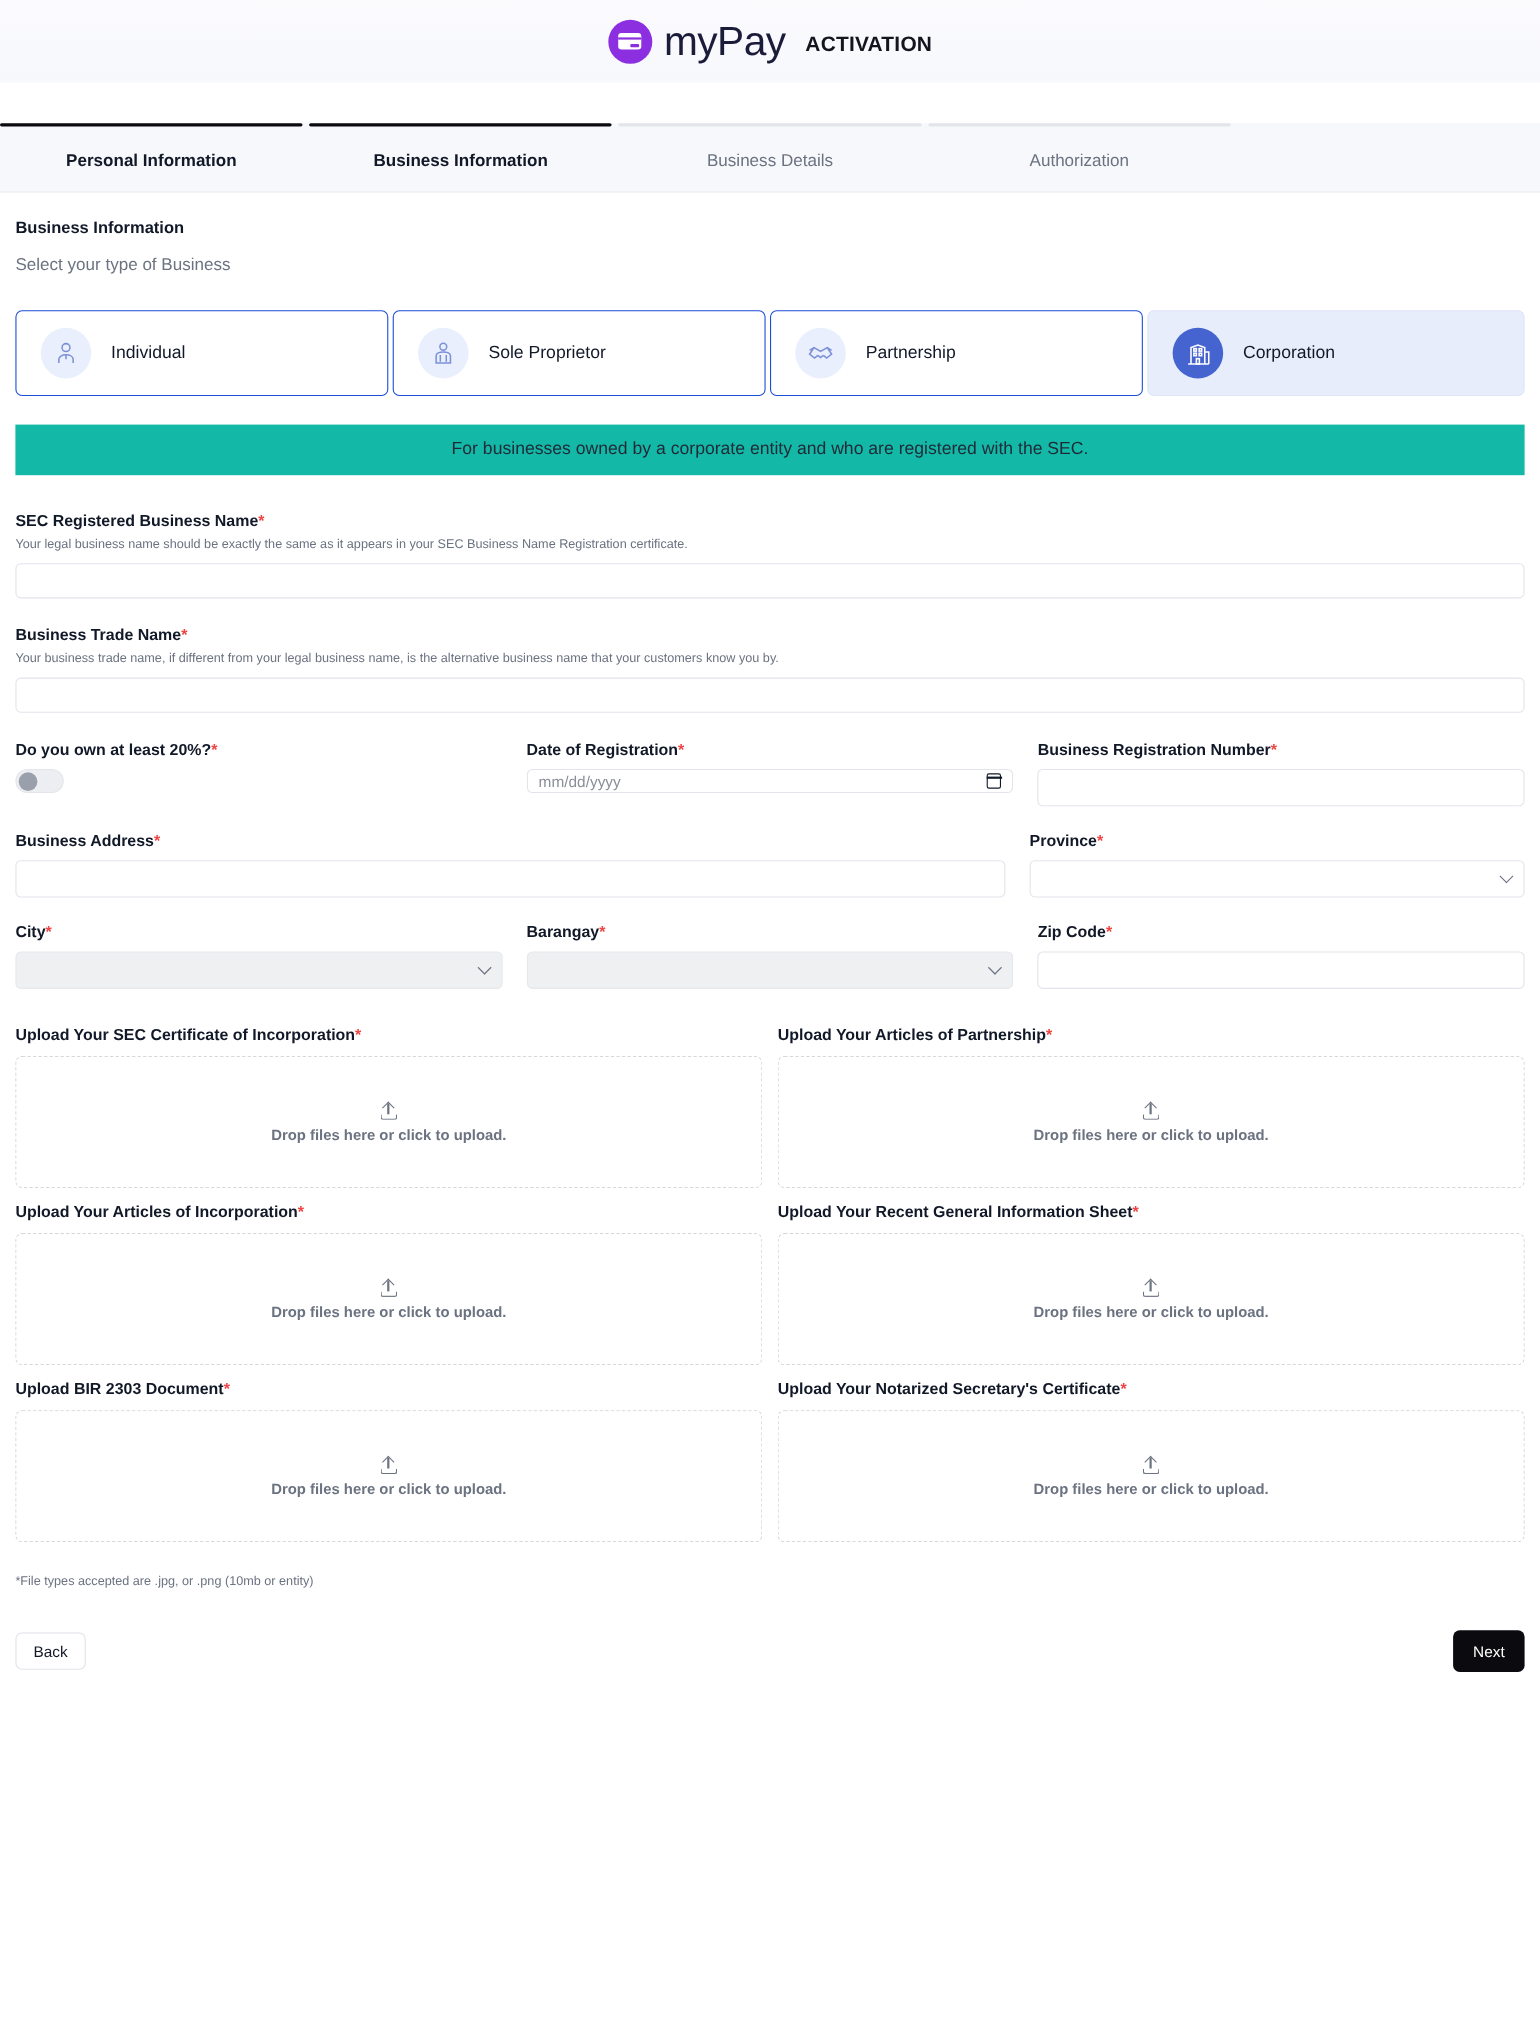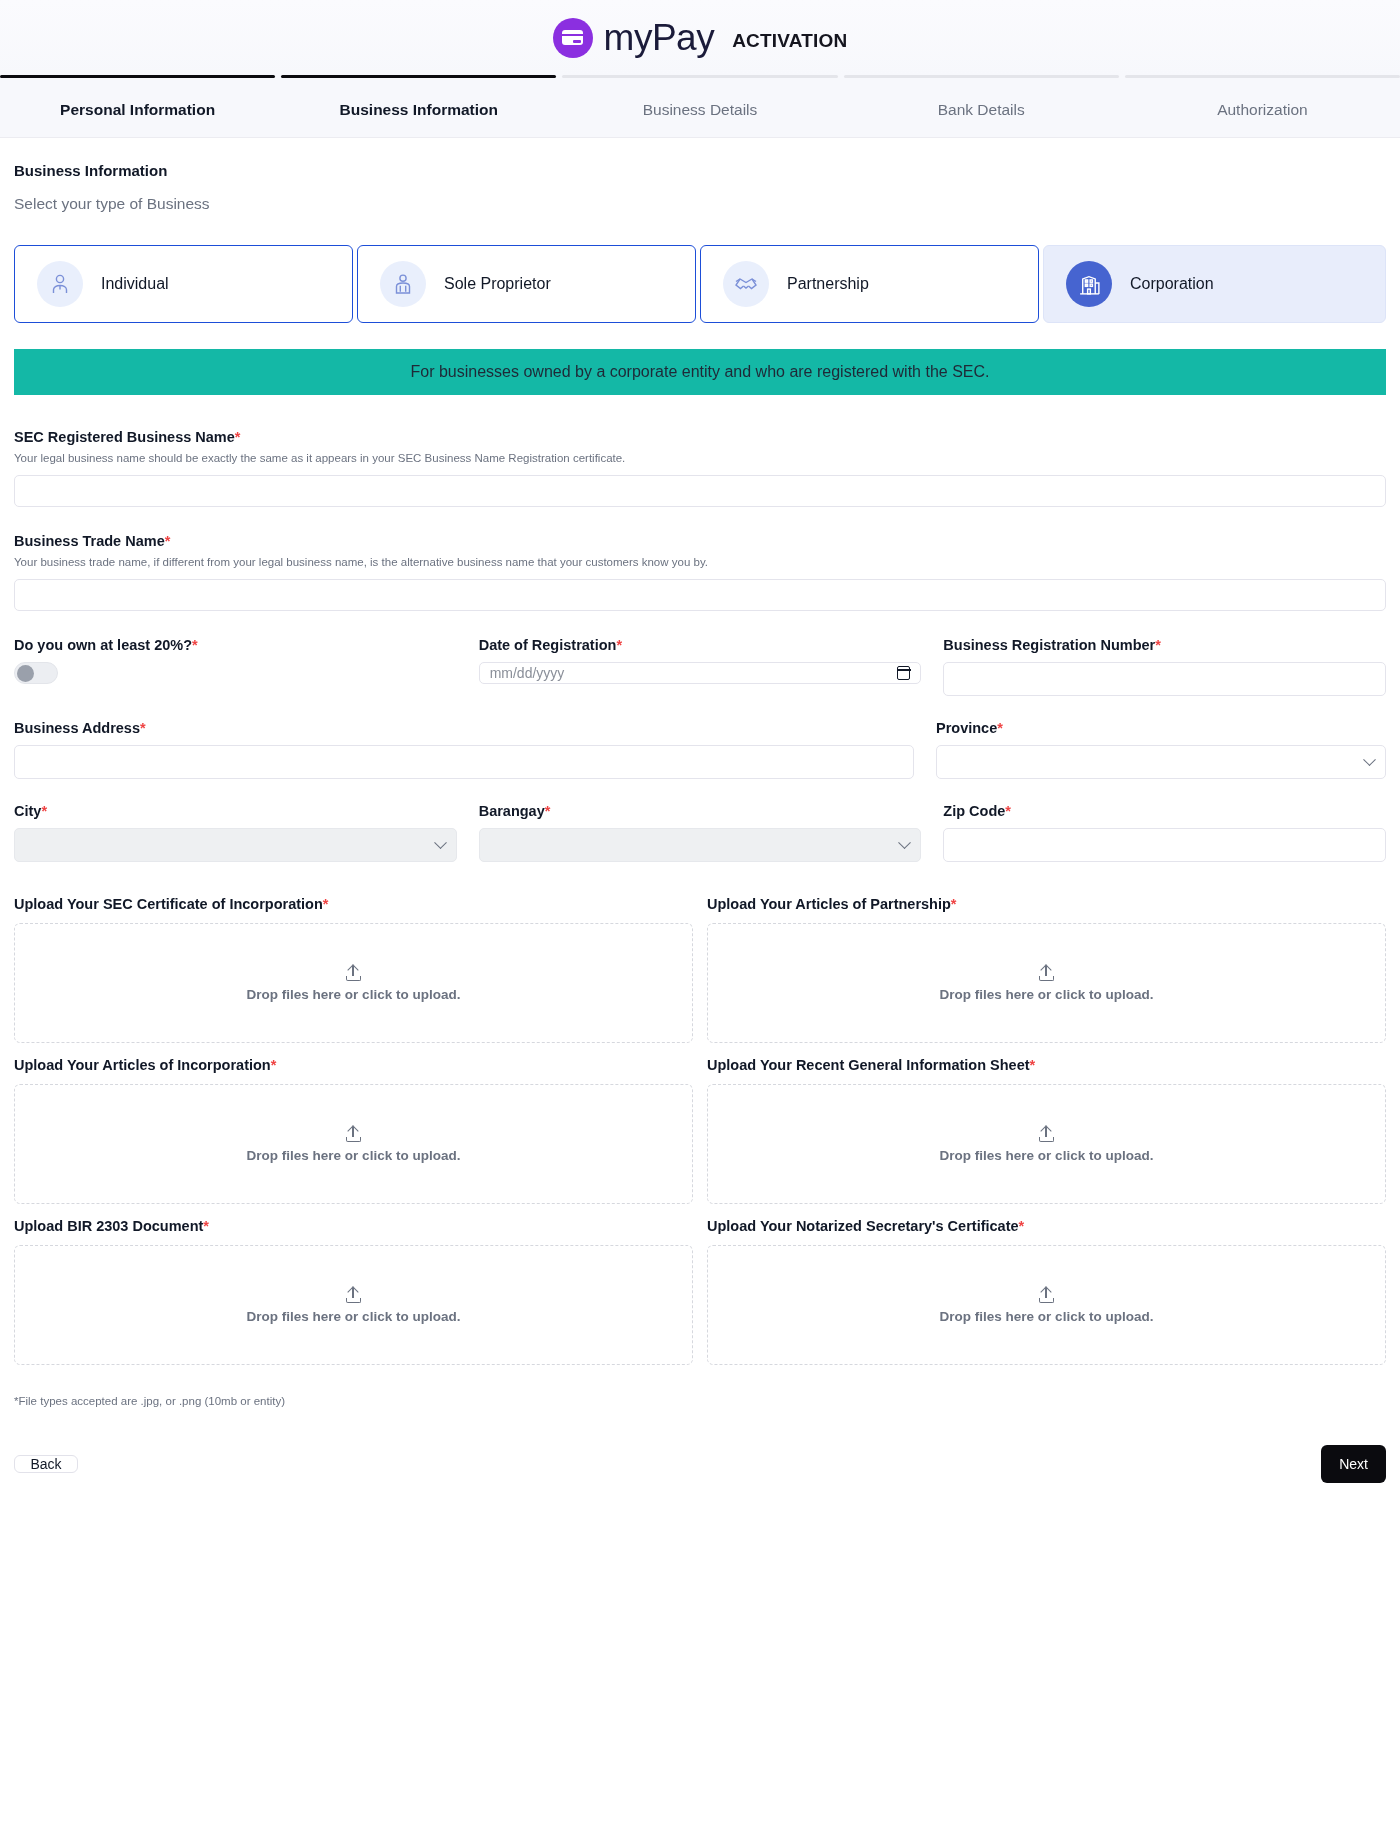--- a/index.html
+++ b/index.html
@@ -52,20 +52,21 @@
   .tabs-wrap {
     background: #f7f8fc;
     padding: 0 0 0 0;
     border-bottom: 1px solid #ececf1;
   }
   .tabs {
     display: grid;
     grid-template-columns: repeat(5, 1fr);
     column-gap: 6px;
     padding: 0 0 18px 0;
+    margin-top: 37px;
   }
   .tab { text-align: center; }
   .tab-rule {
     height: 3px; border-radius: 2px; background: #e4e5ea; margin-bottom: 23px;
   }
   .tab.done .tab-rule, .tab.active .tab-rule { background: #0b0b0f; }
   .tab-label {
     font-size: 15.5px; color: #6b7280; font-weight: 400;
   }
   .tab.done .tab-label, .tab.active .tab-label {
@@ -233,21 +234,21 @@
     font-size: 11.5px; color: #6b7280;
     margin-top: 30px; margin-bottom: 38px;
   }
 
   
   .footer-bar {
     display: flex; align-items: center; justify-content: space-between;
     padding: 0 14px 26px 14px;
   }
   .btn-back {
-    min-width: 64px; height: 18px;
+    min-width: 64px; height: 34px;
     border: 1px solid #e2e2ea; border-radius: 6px;
     background: #ffffff; color: #111827;
     font-size: 14px; font-family: "Liberation Sans", sans-serif;
     cursor: pointer; padding: 0 14px;
   }
   .btn-next {
     min-width: 64px; height: 38px;
     border: none; border-radius: 6px;
     background: #0b0b0f; color: #ffffff;
     font-size: 14px; font-family: "Liberation Sans", sans-serif;
@@ -273,24 +274,20 @@
       <div class="tab-rule"></div>
       <div class="tab-label">Personal Information</div>
     </div>
     <div class="tab active">
       <div class="tab-rule"></div>
       <div class="tab-label">Business Information</div>
     </div>
     <div class="tab">
       <div class="tab-rule"></div>
       <div class="tab-label">Business Details</div>
-    </div>
-    <div class="tab">
-      <div class="tab-rule"></div>
-      <div class="tab-label">Bank Details</div>
     </div>
     <div class="tab">
       <div class="tab-rule"></div>
       <div class="tab-label">Authorization</div>
     </div>
   </div>
 </div>
 
 <div class="content">
 

